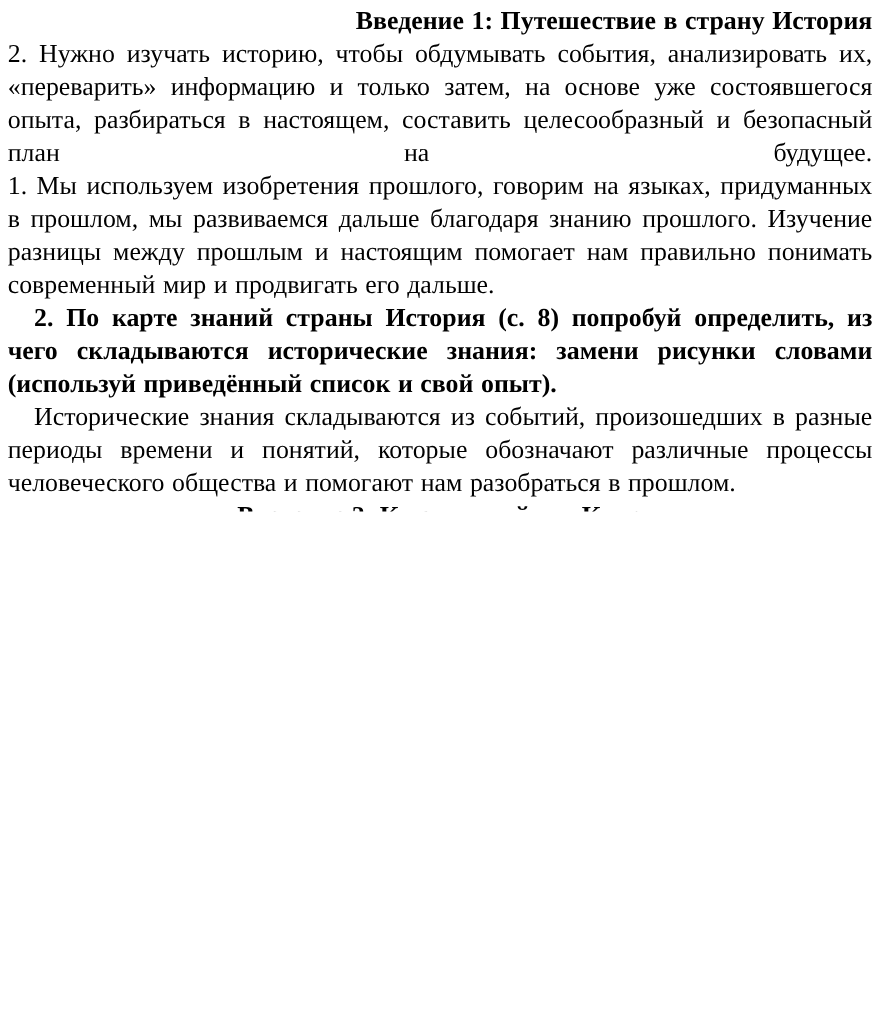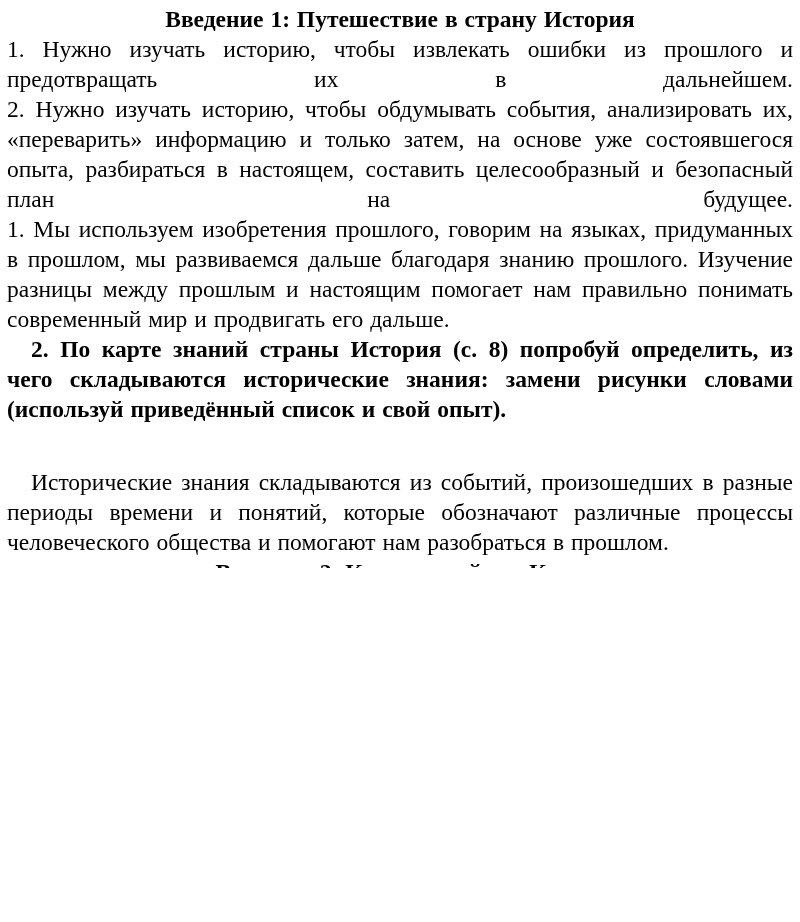--- a/index.html
+++ b/index.html
@@ -18,58 +18,56 @@
   }
   .page {
     padding: 4px 7px 0 7px;
   }
   p {
     margin: 0;
     text-align: justify;
     word-spacing: 1px;
   }
   .title {
-    text-align: center;
+    text-align: right;
     font-weight: bold;
   }
   .lead {
     text-indent: 30px;
   }
   .question {
     font-weight: bold;
   }
   .question.indented {
     text-indent: 24px;
   }
   
   .justify-last {
     text-align-last: justify;
   }
   .final-answer {
     text-indent: 24px;
-    margin-top: 43px;
   }
   
   .partial-line {
     height: 11px;
     overflow: hidden;
     text-align: center;
     font-weight: bold;
   }
 </style>
 </head>
 <body>
 
 <div class="page">
 
   <p class="title">Введение 1: Путешествие в страну История</p>
 
 
 
-  <p class="justify-last">1. Нужно изучать историю, чтобы извлекать ошибки из прошлого и предотвращать их в дальнейшем.</p>
 
   <p class="justify-last">2. Нужно изучать историю, чтобы обдумывать события, анализировать их, «переварить» информацию и только затем, на основе уже состоявшегося опыта, разбираться в настоящем, составить целесообразный и безопасный план на будущее.</p>
 
 
   <p>1. Мы используем изобретения прошлого, говорим на языках, придуманных в прошлом, мы развиваемся дальше благодаря знанию прошлого. Изучение разницы между прошлым и настоящим помогает нам правильно понимать современный мир и продвигать его дальше.</p>
 
   <p class="question indented">2. По карте знаний страны История (с. 8) попробуй определить, из чего складываются исторические знания: замени рисунки словами (используй приведённый список и свой опыт).</p>
 
   <p class="final-answer">Исторические знания складываются из событий, произошедших в разные периоды времени и понятий, которые обозначают различные процессы человеческого общества и помогают нам разобраться в прошлом.</p>
 

